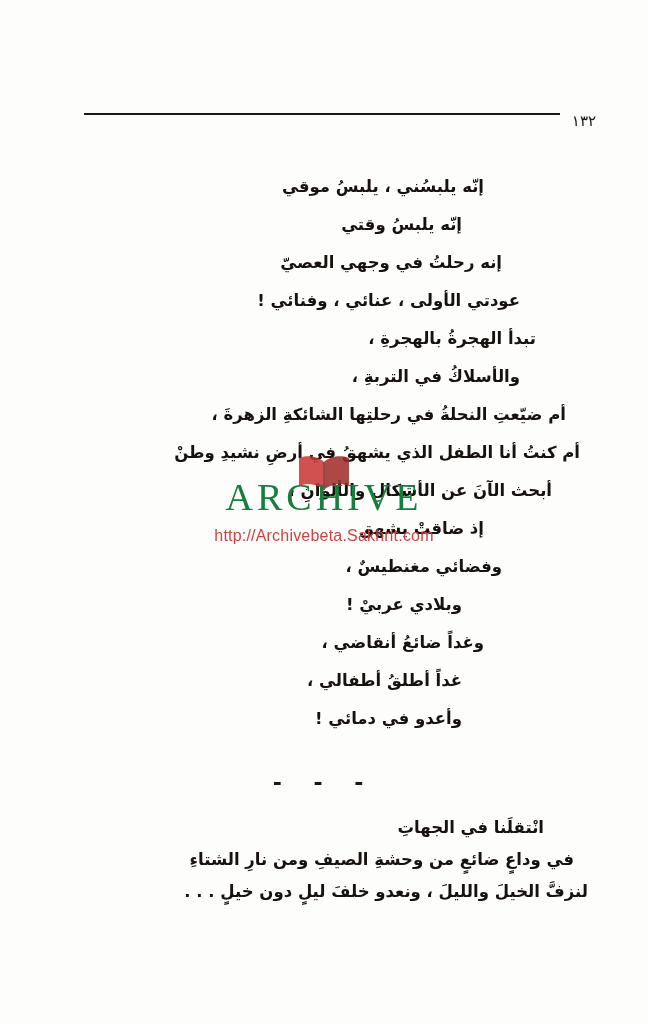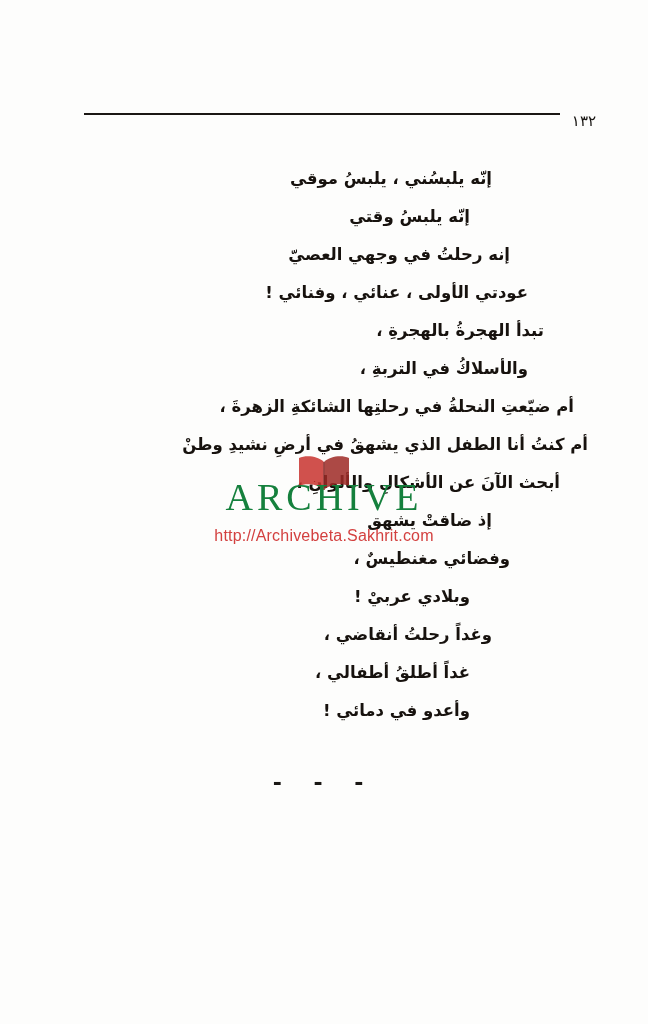--- a/index.html
+++ b/index.html
@@ -52,21 +52,21 @@
 
   
   .poem {
     position: absolute;
     top: 160px;
     left: 60px;
     right: 60px;
     direction: rtl;
     text-align: right;
   }
-  .stanza { margin: 0; padding: 0; }
+  .stanza { margin: 8px; padding: 0; }
   .line {
     font-family: "DejaVu Sans", sans-serif;
     font-size: 16.5px;
     font-weight: 700;
     line-height: 38px;
     color: #17120e;
     white-space: pre;
     letter-spacing: 0.2px;
   }
 
@@ -163,30 +163,35 @@
       <div class="line i5">إنه رحلتُ في وجهي العصيّ</div>
       <div class="line i4">عودتي الأولى ، عنائي ، وفنائي !</div>
       <div class="line i3">تبدأ الهجرةُ بالهجرةِ ،</div>
       <div class="line i4">والأسلاكُ في التربةِ ،</div>
       <div class="line i1">أم ضيّعتِ النحلةُ في رحلتِها الشائكةِ الزهرةَ ،</div>
       <div class="line i0">أم كنتُ أنا الطفل الذي يشهقُ في أرضِ نشيدِ وطنْ</div>
       <div class="line i2">أبحث الآنَ عن الأشكالِ والألوانِ ،</div>
       <div class="line i6">إذ ضاقتْ يشهق</div>
       <div class="line i5">وفضائي مغنطيسٌ ،</div>
       <div class="line i7">وبلادي عربيْ !</div>
-      <div class="line i6">وغداً رحلتُ أنقاضي ،</div>
+      <div class="line i6">وغداً ضائعُ أنقاضي ،</div>
       <div class="line i7">غداً أطلقُ أطفالي ،</div>
       <div class="line i7">وأعدو في دمائي !</div>
     </div>
   </div>
 
   <div class="divider">
     <span>- - -</span>
   </div>
 
+  <div class="poem2">
+    <div class="line i3">انْتقلَنا في الجهاتِ</div>
+    <div class="line i1">في وداعٍ ضائعٍ من وحشةِ الصيفِ ومن نارِ الشتاءِ</div>
+    <div class="line i0">لنزفَّ الخيلَ والليلَ ، ونعدو خلفَ ليلٍ دون خيلٍ . . .</div>
+  </div>
 
   <div class="wm-book">
     <svg viewBox="0 0 56 42" width="56" height="42" aria-hidden="true">
       <path d="M28 10 C22 4, 10 3, 3 6 L3 34 C10 31, 22 32, 28 38 Z" fill="#c9342f"></path>
       <path d="M28 10 C34 4, 46 3, 53 6 L53 34 C46 31, 34 32, 28 38 Z" fill="#9e2a26"></path>
       <path d="M28 10 L28 38" stroke="#7d2320" stroke-width="1.4" fill="none"></path>
     </svg>
   </div>
 
   <div class="watermark">

